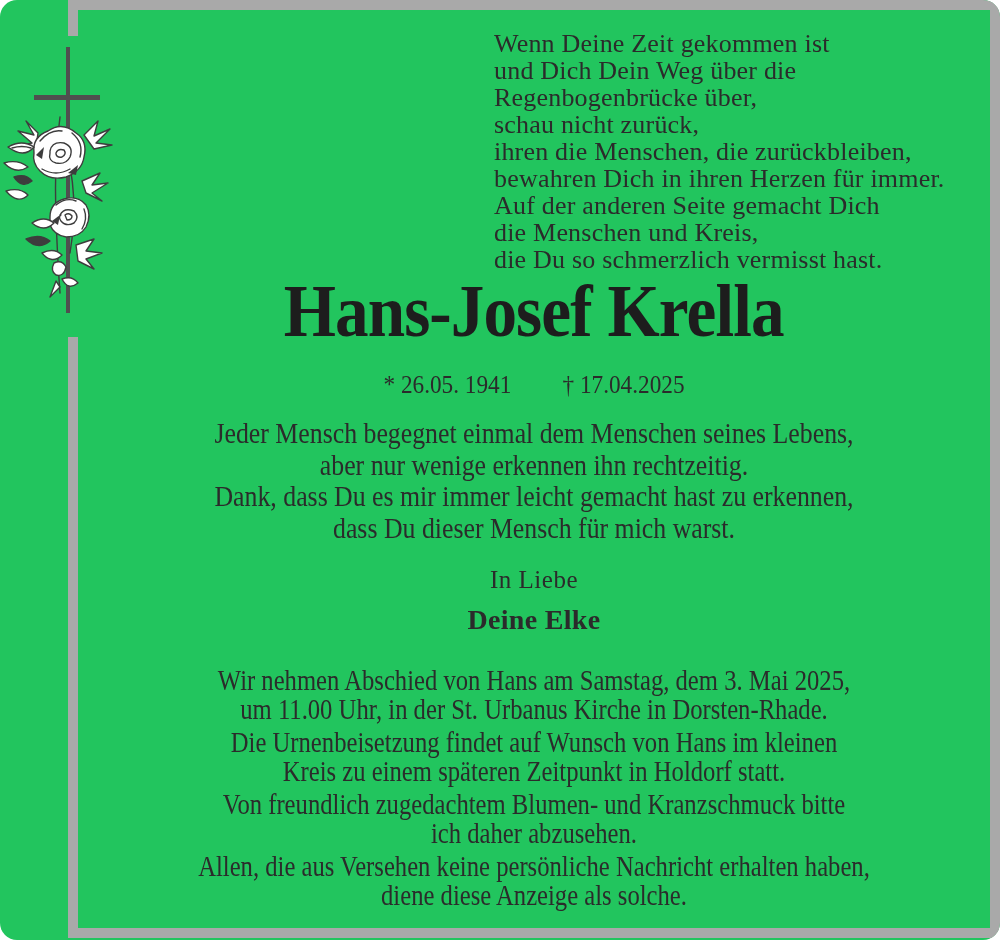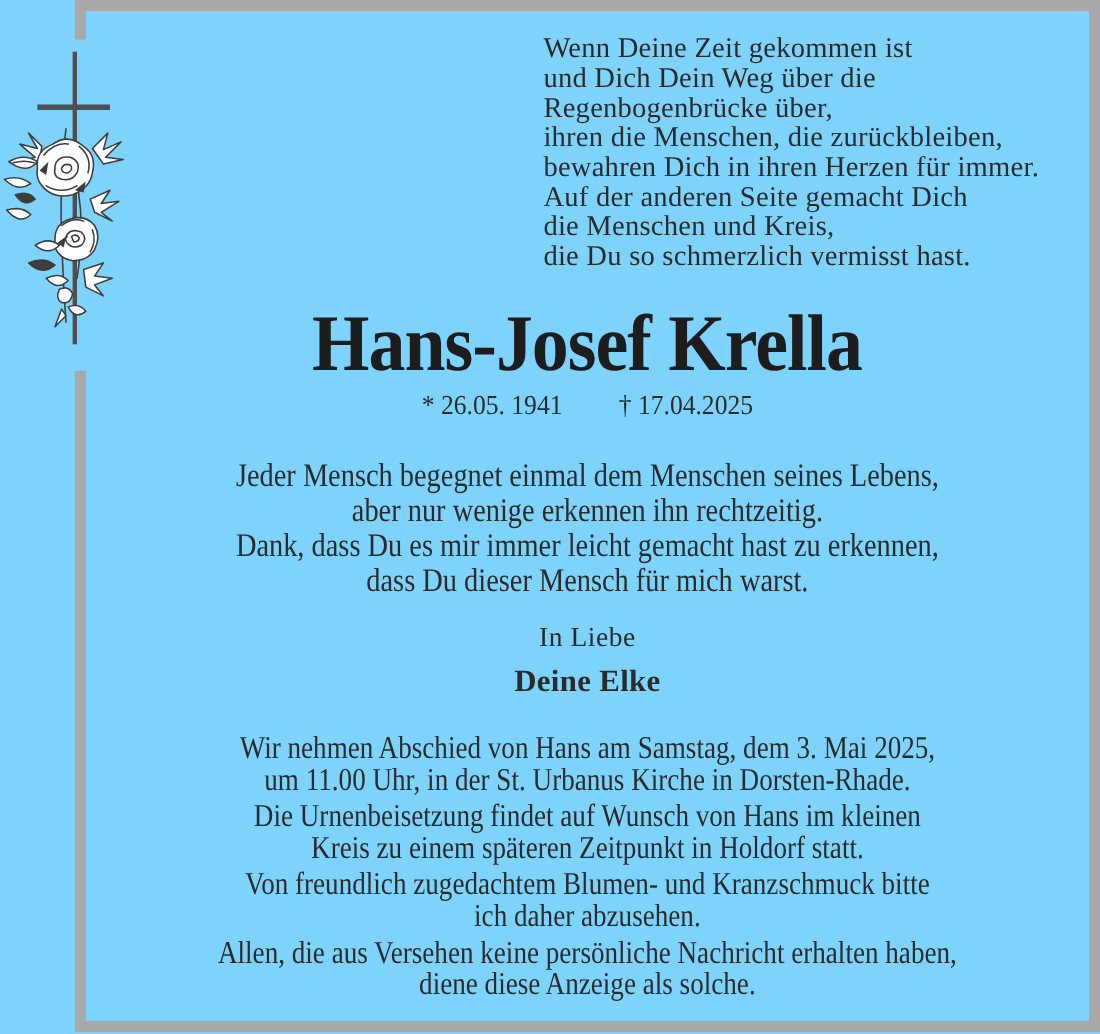--- a/index.html
+++ b/index.html
@@ -1,22 +1,23 @@
 <!DOCTYPE html>
 <html lang="de"><head>
 <meta charset="utf-8">
 <style>
   html,body{margin:0;padding:0;background:#ffffff;}
   .notice{
     position:relative;
     width:1000px;height:940px;
-    background:#7dd3fc;
+    background:#22c55e;
     overflow:hidden;
     font-family:"Liberation Serif", serif;
     color:#2b2b2b;
+    border-radius:17px;
   }
   
   .frame{position:absolute;background:#a9a9a9;}
   .frame-top{left:68px;right:0;top:0;height:10px;}
   .frame-left-stub{left:68px;top:0;width:10px;height:36px;}
   .frame-right{right:0;top:0;width:10px;height:938px;}
   .frame-bottom{left:68px;right:0;top:928px;height:10px;}
   .frame-left{left:68px;top:337px;width:10px;height:591px;}
   
   .cross-v{position:absolute;left:66px;top:47px;width:4px;height:266px;background:#4f4f4f;}
@@ -31,21 +32,21 @@
   }
   
   .col{position:absolute;left:78px;right:10px;text-align:center;}
   .title-row{top:275px;line-height:1;}
   .title{
     display:inline-block;
     font-size:73px;font-weight:bold;color:#1d1d1d;
     transform:scaleX(0.92);transform-origin:50% 50%;
     white-space:nowrap;letter-spacing:-1px;
   }
-  .dates-row{top:354px;}
+  .dates-row{top:370px;}
   .dates{
     display:flex;justify-content:center;column-gap:55px;
     font-size:25px;line-height:1.2;
     transform:scaleX(0.93);transform-origin:50% 50%;
   }
   .tribute{
     top:417px;
     font-size:30px;line-height:31.5px;
     transform:scaleX(0.86);transform-origin:50% 50%;
     white-space:nowrap;
@@ -114,20 +115,21 @@
 
     <path d="M56,160 Q64,156 68,164 Q66,174 58,172 Q52,168 56,160 Z" fill="#ffffff"></path>
     <path d="M64,176 Q74,172 80,180 Q70,188 64,176 Z" fill="#ffffff"></path>
     <path d="M58,178 L52,194 L62,184 Z" fill="#ffffff"></path>
   </svg>
 
   <div class="poem">
     <div>Wenn Deine Zeit gekommen ist</div>
     <div>und Dich Dein Weg über die</div>
     <div>Regenbogenbrücke über,</div>
+    <div>schau nicht zurück,</div>
     <div>ihren die Menschen, die zurückbleiben,</div>
     <div>bewahren Dich in ihren Herzen für immer.</div>
     <div>Auf der anderen Seite gemacht Dich</div>
     <div>die Menschen und Kreis,</div>
     <div>die Du so schmerzlich vermisst hast.</div>
   </div>
 
   <div class="col title-row">
     <span class="title">Hans-Josef Krella</span>
   </div>

